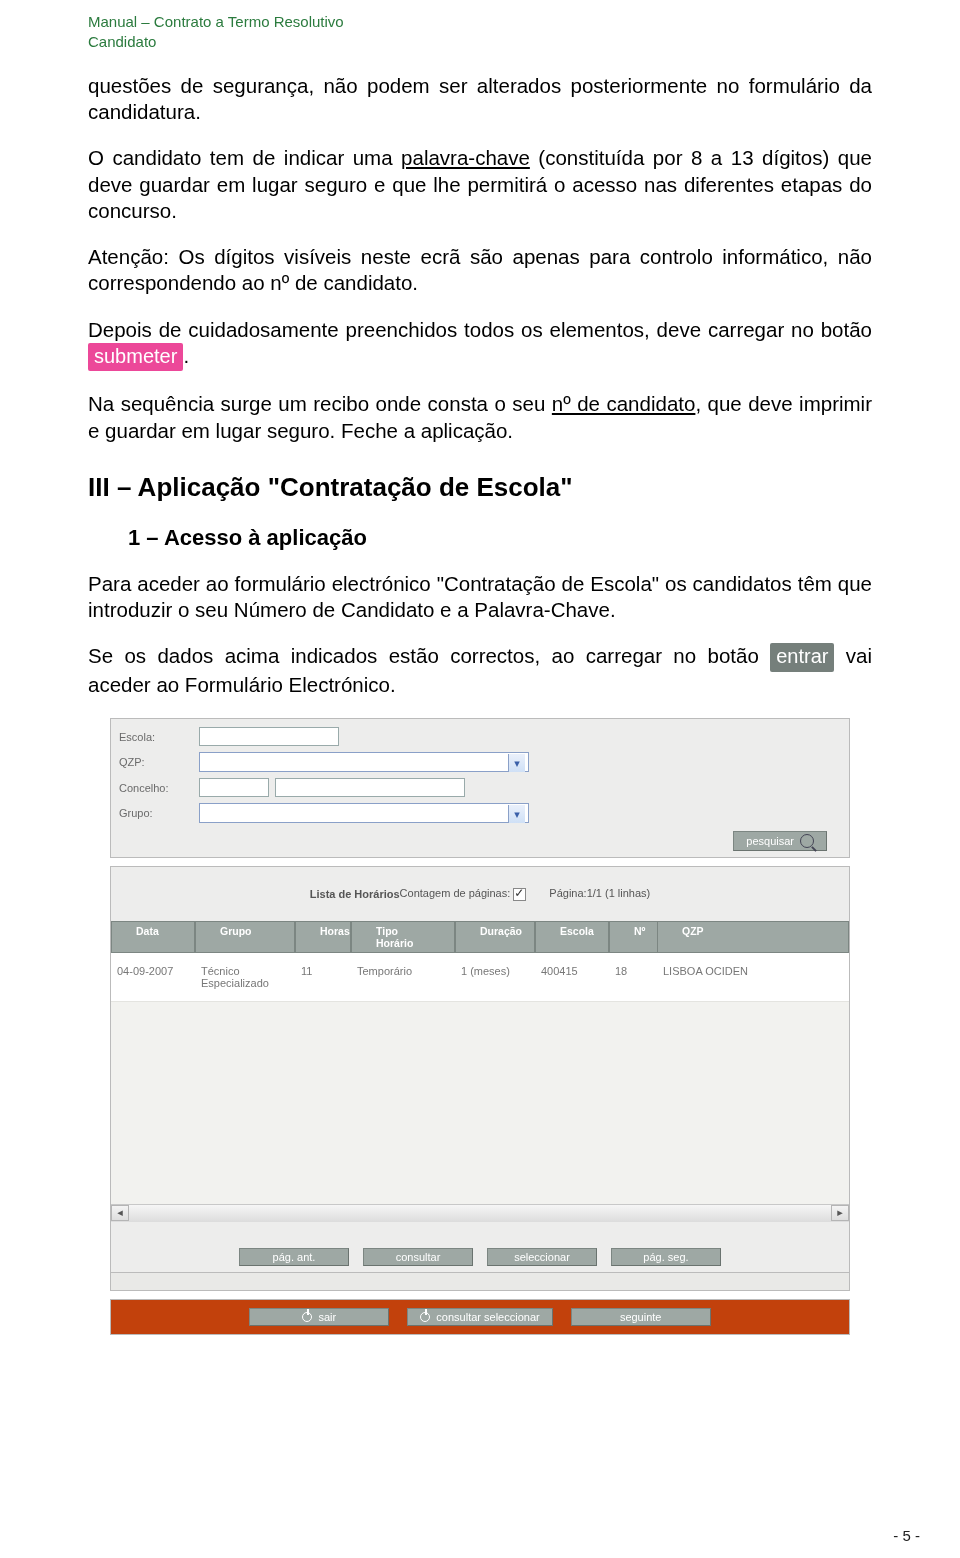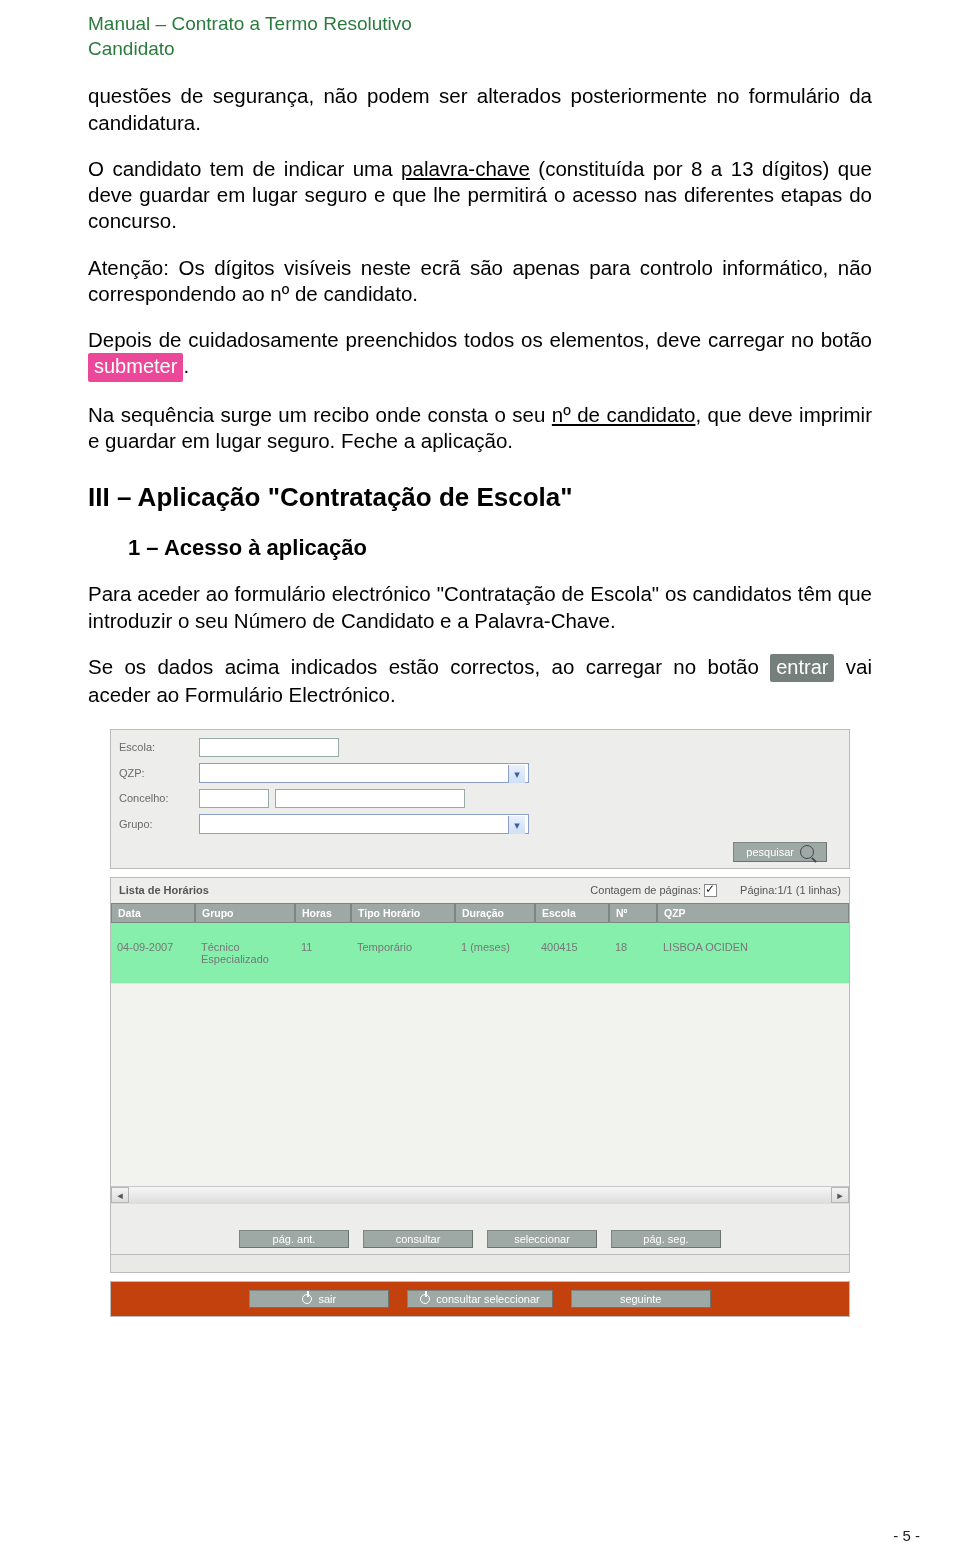--- a/index.html
+++ b/index.html
@@ -5,21 +5,21 @@
   * { box-sizing: border-box; margin: 0; padding: 0; }
   body {
     width: 960px;
     min-height: 1558px;
     background: #fff;
     font-family: Arial, Helvetica, sans-serif;
     color: #000;
     padding: 12px 88px 40px 88px;
     position: relative;
   }
-  .hdr { color: #2b7b3e; font-size: 19px; line-height: 1.3; margin-bottom: 22px; }
+  .hdr { color: #2b7b3e; font-size: 15px; line-height: 1.3; margin-bottom: 22px; }
   p { font-size: 20.5px; line-height: 1.28; margin-bottom: 20px; text-align: justify; }
   .u { text-decoration: underline; }
   .btn-inline {
     display: inline-block;
     background: #ec4899;
     color: #fff;
     padding: 1px 6px 2px 6px;
     font-size: 20px;
     border-radius: 2px;
   }
@@ -66,37 +66,37 @@
     position: relative;
   }
   .mag::after {
     content: ""; position: absolute; width: 6px; height: 2px; background: #445; bottom: -3px; right: -4px;
     transform: rotate(45deg);
   }
   .listpanel {
     background: #ededec; border: 1px solid #bbb; margin-top: 8px; padding: 0 0 0 0;
   }
   .listhead {
-    display: flex; align-items: center; justify-content: space-between;
-    padding: 6px 8px; font-weight: bold; color: #555;
+    display: flex; align-items: center; justify-content: center;
+    padding: 20px 8px; font-weight: bold; color: #555;
   }
   .lh-right { display: flex; gap: 23px; font-weight: normal; }
   .chk { display: inline-block; width: 13px; height: 13px; border: 1px solid #888; background: #fff; position: relative; vertical-align: middle; }
   .chk::after { content: "✓"; position: absolute; top: -3px; left: 0; font-size: 12px; color: #333; }
   .cols {
     display: grid;
     grid-template-columns: 84px 100px 56px 104px 80px 74px 48px 1fr;
   }
   .colh {
     background: #9ea8a4; color: #fff; border: 1px solid #7c8682;
-    padding: 3px 6px; font-size: 10.5px; font-weight: bold;
+    padding: 3px 24px; font-size: 10.5px; font-weight: bold;
   }
   .cell {
-    background: #86efac; border-bottom: 1px solid #e4e4e0;
-    padding: 18px 6px; color: #777;
+    background: #ffffff; border-bottom: 1px solid #e4e4e0;
+    padding: 12px 6px; color: #777;
   }
   .cell:last-child { color: #777; }
   .viewport {
     height: 220px; background: #f2f2ef; position: relative;
   }
   .scroll-h {
     position: absolute; bottom: 0; left: 0; right: 0;
     height: 18px; background: linear-gradient(#f6f6f6,#dcdcdc);
     border-top: 1px solid #c8c8c8; display: flex; justify-content: space-between;
   }

